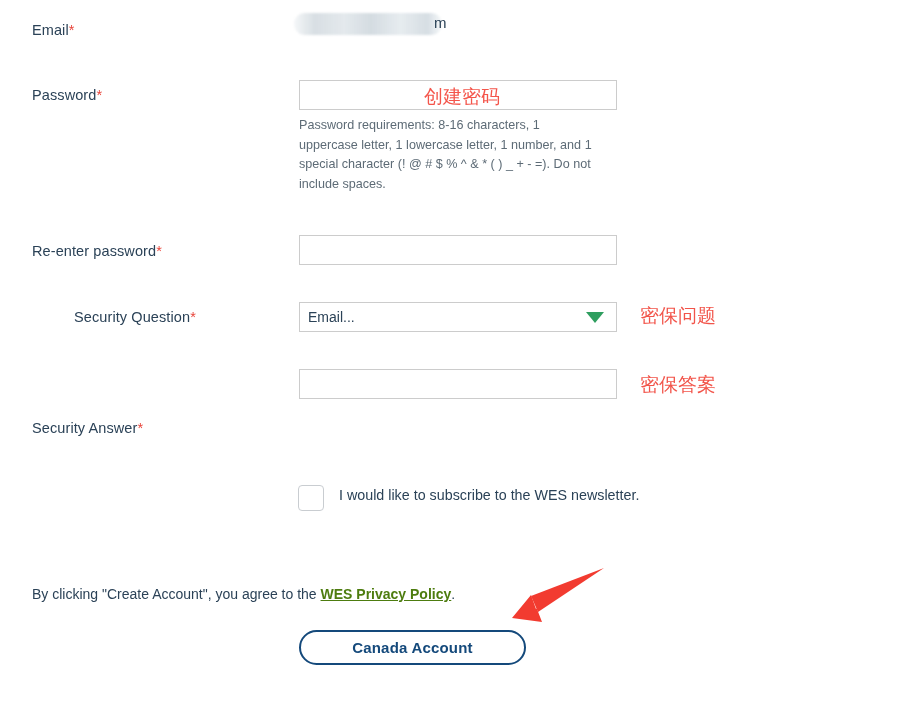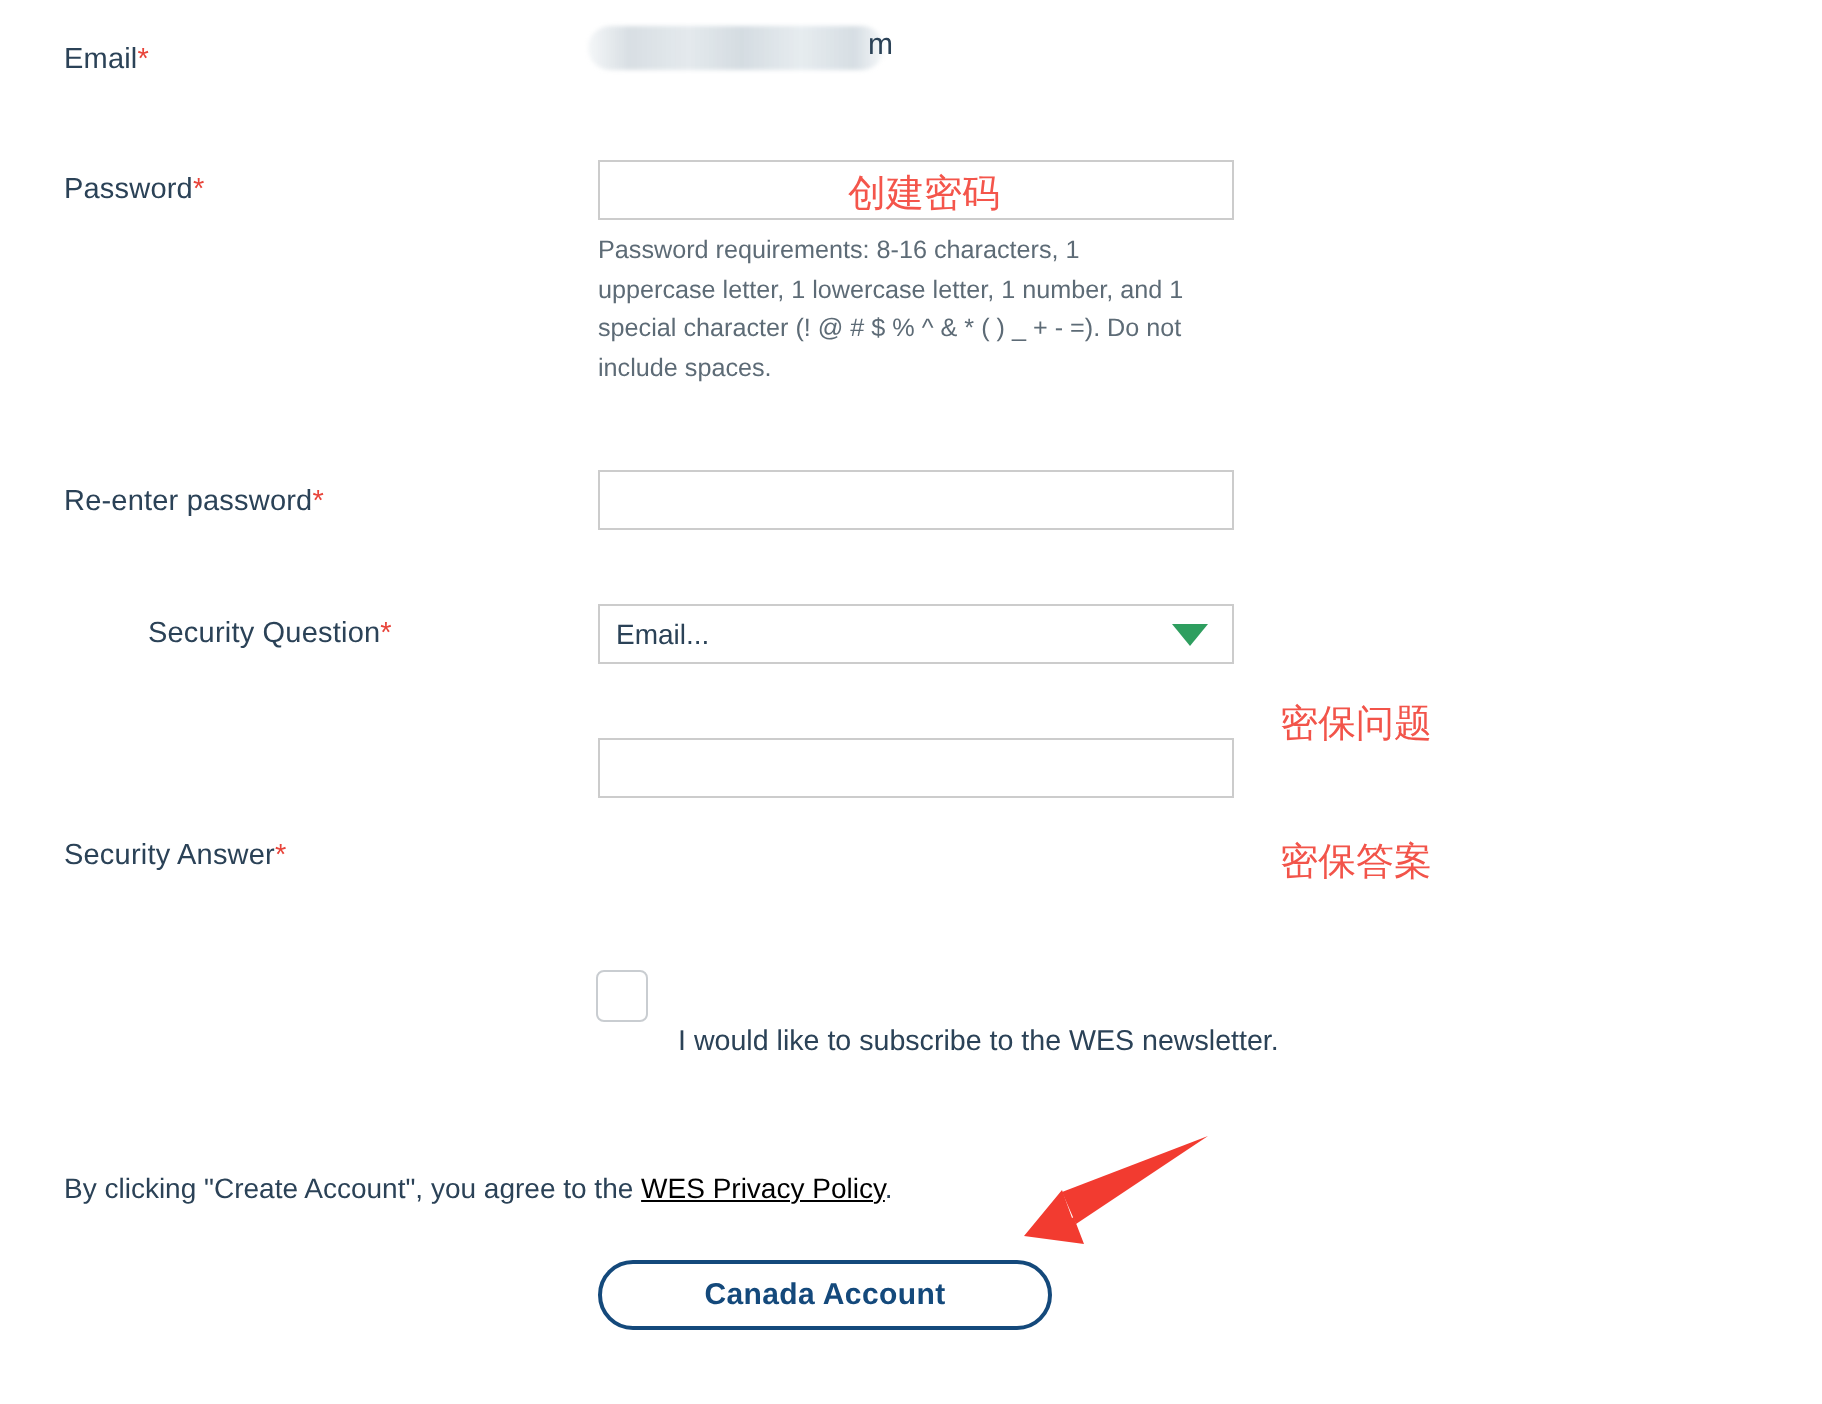--- a/index.html
+++ b/index.html
@@ -95,21 +95,20 @@
     color: #2b4257;
   }
 
   
   .ann {
     position: absolute;
     color: #f2544a;
     font-size: 19px;
     font-family: "DejaVu Sans", sans-serif;
     white-space: nowrap;
-    margin-top: 46px;
   }
   .ann-inline {
     position: absolute;
     color: #f4554b;
     font-size: 19px;
     font-family: "DejaVu Sans", sans-serif;
     white-space: nowrap;
   }
 
   
@@ -140,38 +139,38 @@
     width: 26px;
     height: 26px;
     box-sizing: border-box;
     border: 1px solid #c9cdd1;
     border-radius: 4px;
     background: #fff;
   }
   .check-label {
     position: absolute;
     left: 339px;
-    top: 513px;
+    top: 487px;
     font-size: 14.3px;
     color: #2b4257;
     white-space: nowrap;
   }
 
   
   .legal {
     position: absolute;
     left: 32px;
     top: 586px;
     font-size: 14px;
     color: #2b4257;
     white-space: nowrap;
   }
   .legal a {
-    color: #000000;
-    font-weight: normal;
+    color: #4d7c0f;
+    font-weight: bold;
     text-decoration: underline;
   }
 
   
   .cta {
     position: absolute;
     left: 299px;
     top: 630px;
     width: 227px;
     height: 35px;

